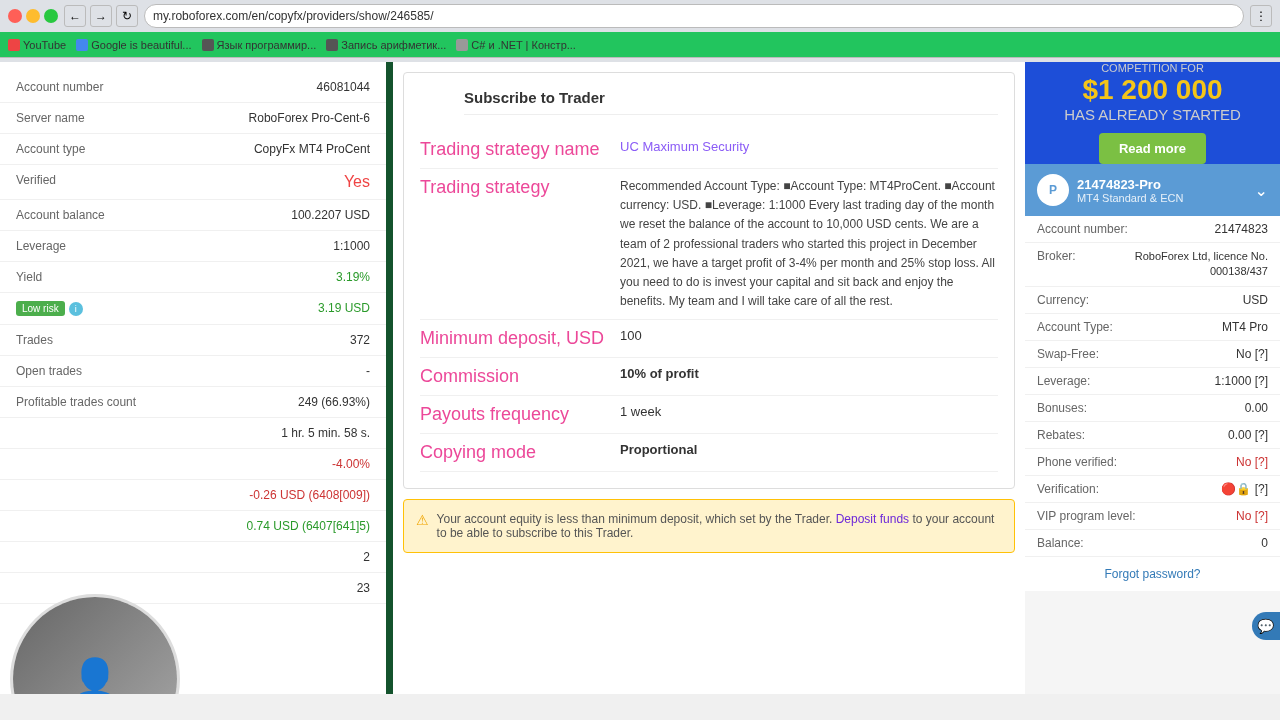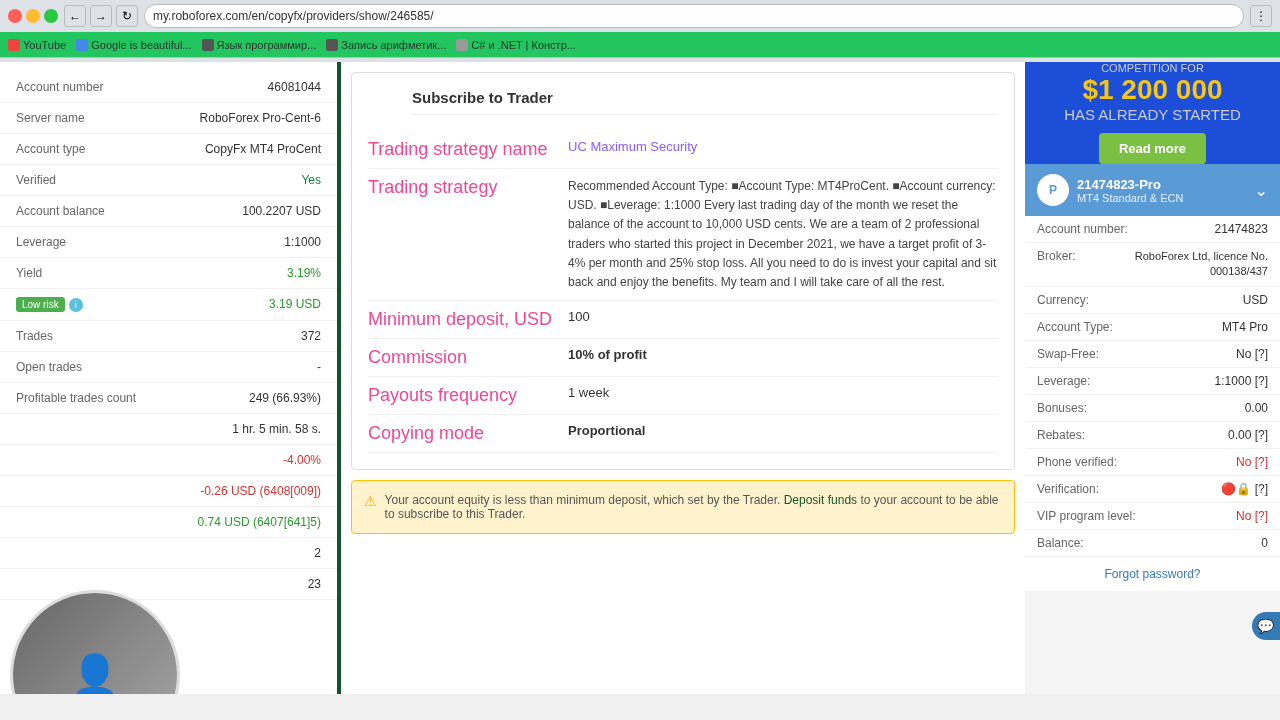--- a/index.html
+++ b/index.html
@@ -21,46 +21,46 @@
     .bm-icon { width: 12px; height: 12px; border-radius: 2px; }
     .bm-icon.red { background: #e44; }
     .bm-icon.blue { background: #48e; }
     .bm-icon.dark { background: #555; }
     .bm-icon.gray { background: #999; }
 
     
     .page { display: flex; height: calc(720px - 88px); background: #f5f5f5; }
 
     
-    .sidebar { width: 341px; background: white; padding: 10px 0; overflow-y: auto; border-right: 4px solid #14532d; }
+    .sidebar { width: 393px; background: white; padding: 10px 0; overflow-y: auto; border-right: 7px solid #14532d; }
     .sidebar-row { display: flex; justify-content: space-between; align-items: flex-start; padding: 8px 16px; border-bottom: 1px solid #f0f0f0; }
     .sidebar-label { color: #666; font-size: 12px; }
     .sidebar-value { color: #333; font-size: 12px; text-align: right; }
     .sidebar-value.green { color: #2a9a2a; }
     .sidebar-value.red { color: #cc3333; }
-    .verified-yes { color: #15803d; font-size: 12px; }
+    .verified-yes { color: #ef4444; font-size: 16px; }
     .badge-low-risk { background: #4cae4c; color: white; font-size: 10px; padding: 2px 6px; border-radius: 3px; display: inline-block; margin-right: 4px; }
     .badge-info { display: inline-block; width: 14px; height: 14px; background: #5bc0de; border-radius: 50%; color: white; font-size: 9px; text-align: center; line-height: 14px; }
     .avatar-container { position: absolute; bottom: 20px; left: 10px; width: 170px; height: 170px; border-radius: 50%; overflow: hidden; border: 3px solid #ddd; background: #888; }
     .avatar-placeholder { width: 100%; height: 100%; background: linear-gradient(135deg, #666, #aaa); display: flex; align-items: center; justify-content: center; color: white; font-size: 40px; }
 
     
     .main-content { flex: 1; background: white; margin: 0; overflow-y: auto; padding: 0; }
     .subscribe-box { background: white; border: 1px solid #ddd; border-radius: 4px; margin: 10px; padding: 16px; }
     .subscribe-title { font-size: 15px; font-weight: bold; color: #333; margin-bottom: 16px; border-bottom: 1px solid #eee; padding-bottom: 8px; margin-left: 44px; }
     .info-row { display: flex; padding: 8px 0; border-bottom: 1px solid #f0f0f0; align-items: flex-start; }
     .info-label { width: 200px; color: #ec4899; font-size: 18px; flex-shrink: 0; }
     .info-value { color: #333; font-size: 13px; flex: 1; }
     .info-value.bold { font-weight: bold; }
     .strategy-desc { font-size: 12px; color: #444; line-height: 1.6; }
     .strategy-name { font-size: 13px; font-weight: normal; color: #8b5cf6; }
 
     .warning-box { background: #fff3cd; border: 1px solid #ffc107; border-radius: 4px; padding: 12px; margin: 10px; font-size: 12px; color: #555; display: flex; gap: 8px; align-items: flex-start; }
     .warning-icon { color: #f0a500; font-size: 14px; flex-shrink: 0; }
-    .deposit-link { color: #14532d; text-decoration: none; }
+    .deposit-link { color: #6d28d9; text-decoration: none; }
 
     
     .right-panel { width: 255px; background: #f5f5f5; overflow-y: auto; }
     .ad-banner { background: #1d4ed8; color: white; text-align: center; }
     .ad-competition { font-size: 11px; color: #ccc; }
     .ad-amount { font-size: 28px; font-weight: bold; color: #f5c518; }
     .ad-subtitle { font-size: 15px; color: #ccc; margin-bottom: 10px; }
     .read-more-btn { background: #7bc043; color: white; border: none; padding: 8px 20px; border-radius: 4px; font-size: 13px; cursor: pointer; font-weight: bold; }
 
     .account-selector { background: #5b9bd5; color: white; padding: 10px 12px; display: flex; align-items: center; gap: 8px; }

